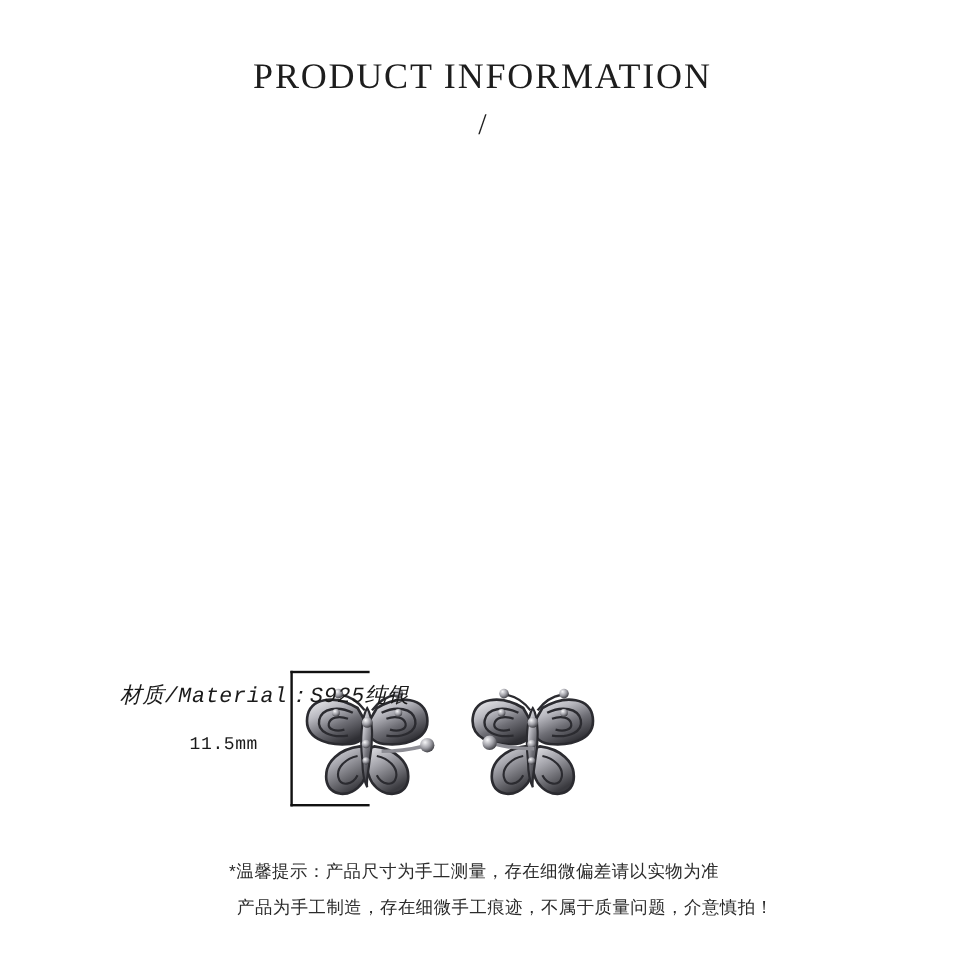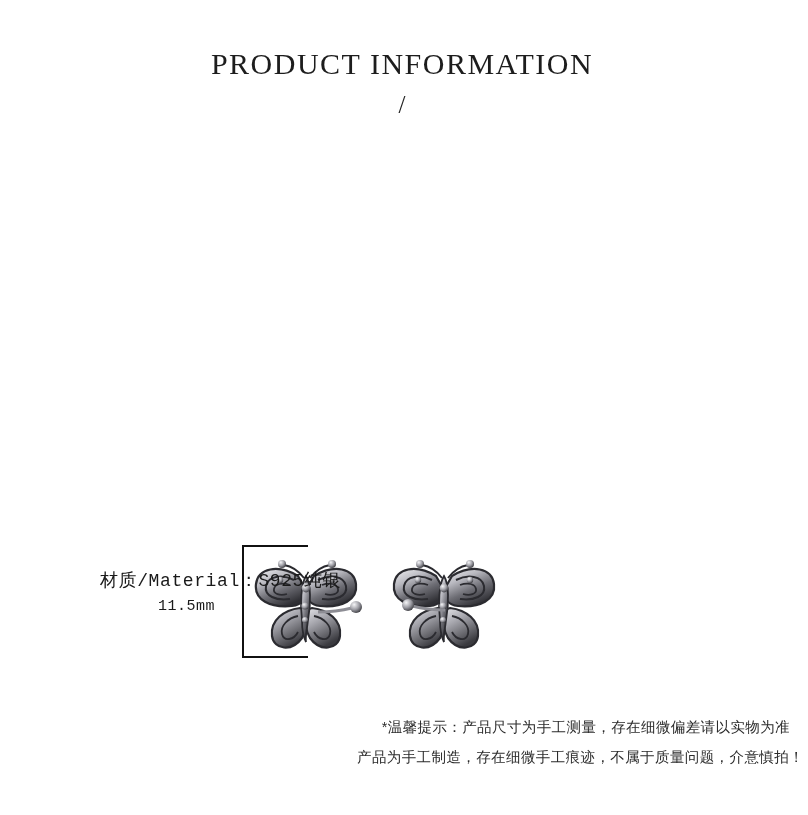--- a/index.html
+++ b/index.html
@@ -41,21 +41,21 @@
     font-family: "Liberation Serif", serif;
     font-size: 25px;
     color: #1d1d1d;
     line-height: 42px;
     font-weight: 400;
   }
 
   
   .product-area {
     position: absolute;
-    top: 255px;
+    top: 269px;
     left: 0;
     width: 808px;
     height: 230px;
   }
 
   .size-label {
     position: absolute;
     left: 158px;
     top: 343px;
     font-family: "Liberation Mono", monospace;
@@ -84,20 +84,21 @@
     width: 300px;
     height: 150px;
   }
 
   
   .specs {
     position: absolute;
     left: 100px;
     top: 563px;
     width: 600px;
+    font-style: italic;
   }
   .spec-row {
     font-family: "Liberation Mono", monospace;
     font-size: 18px;
     line-height: 37px;
     color: #1a1a1a;
     letter-spacing: 0.6px;
     white-space: pre;
   }
 
@@ -108,21 +109,20 @@
     top: 712px;
     width: 100%;
     text-align: center;
   }
   .note-line {
     font-family: "Liberation Sans", sans-serif;
     font-size: 14.5px;
     line-height: 30px;
     color: #2b2b2b;
     letter-spacing: 0.4px;
-    text-align: right;
   }
   .note-line.first {
     padding-right: 14px;
   }
   .note-line.second {
     padding-left: 18px;
     margin-left: 20px;
   }
 </style>
 </head>

